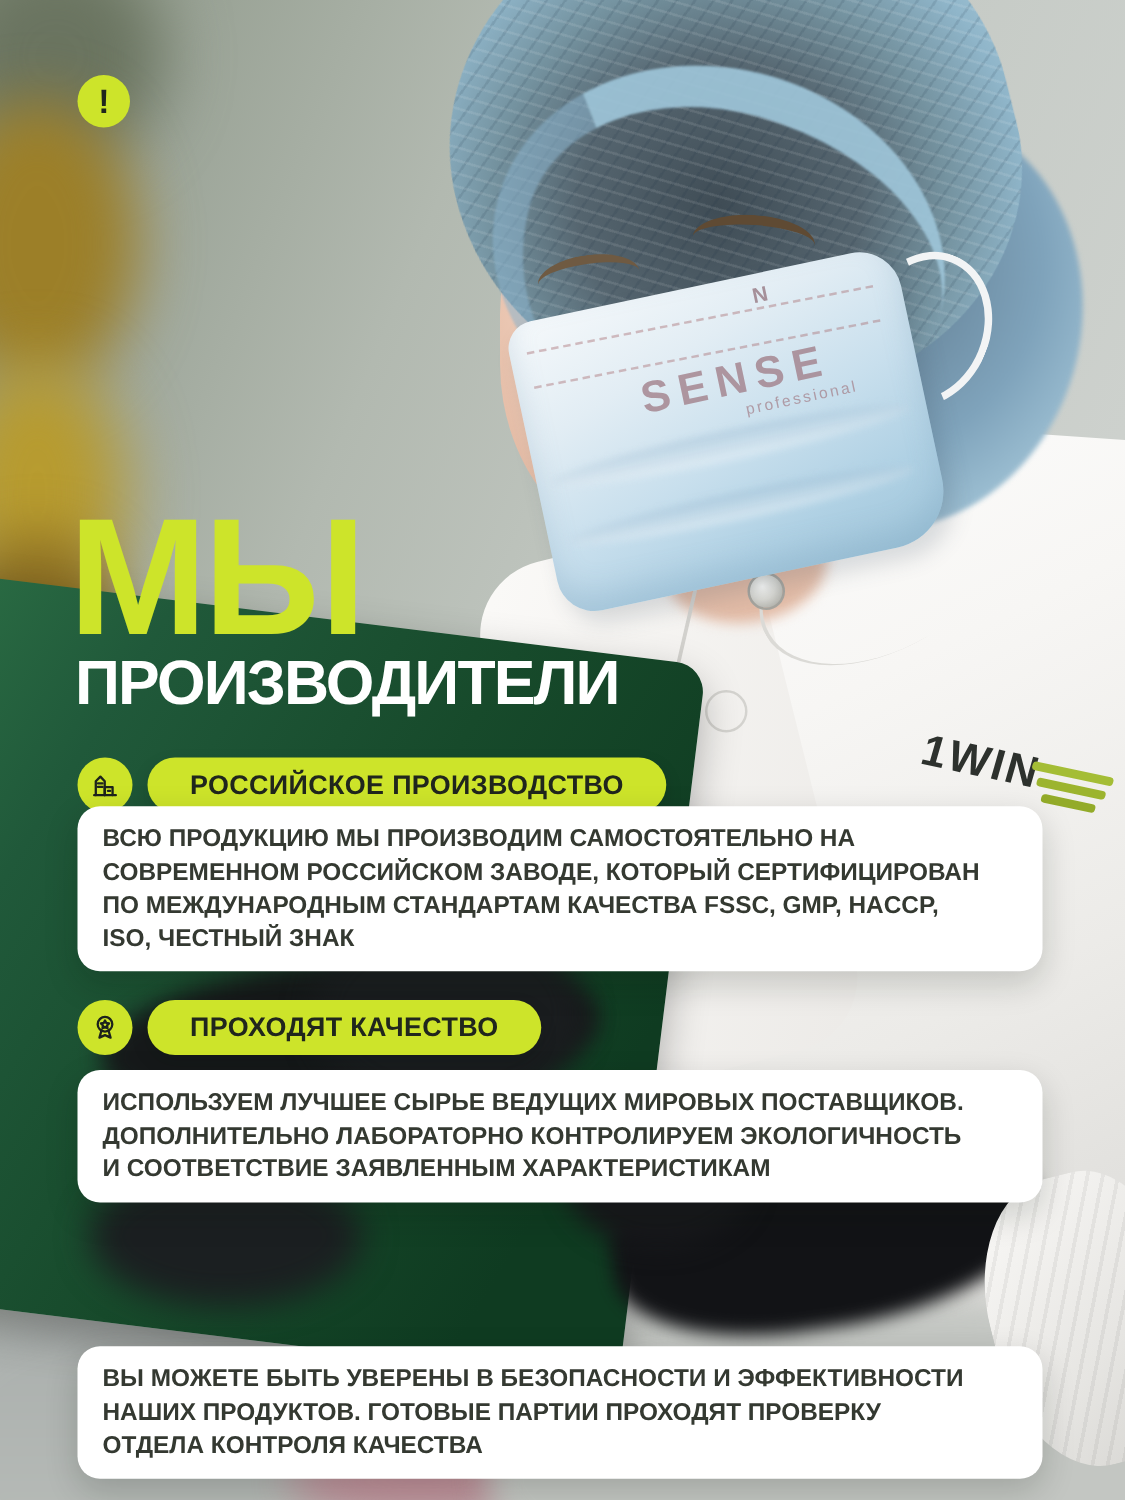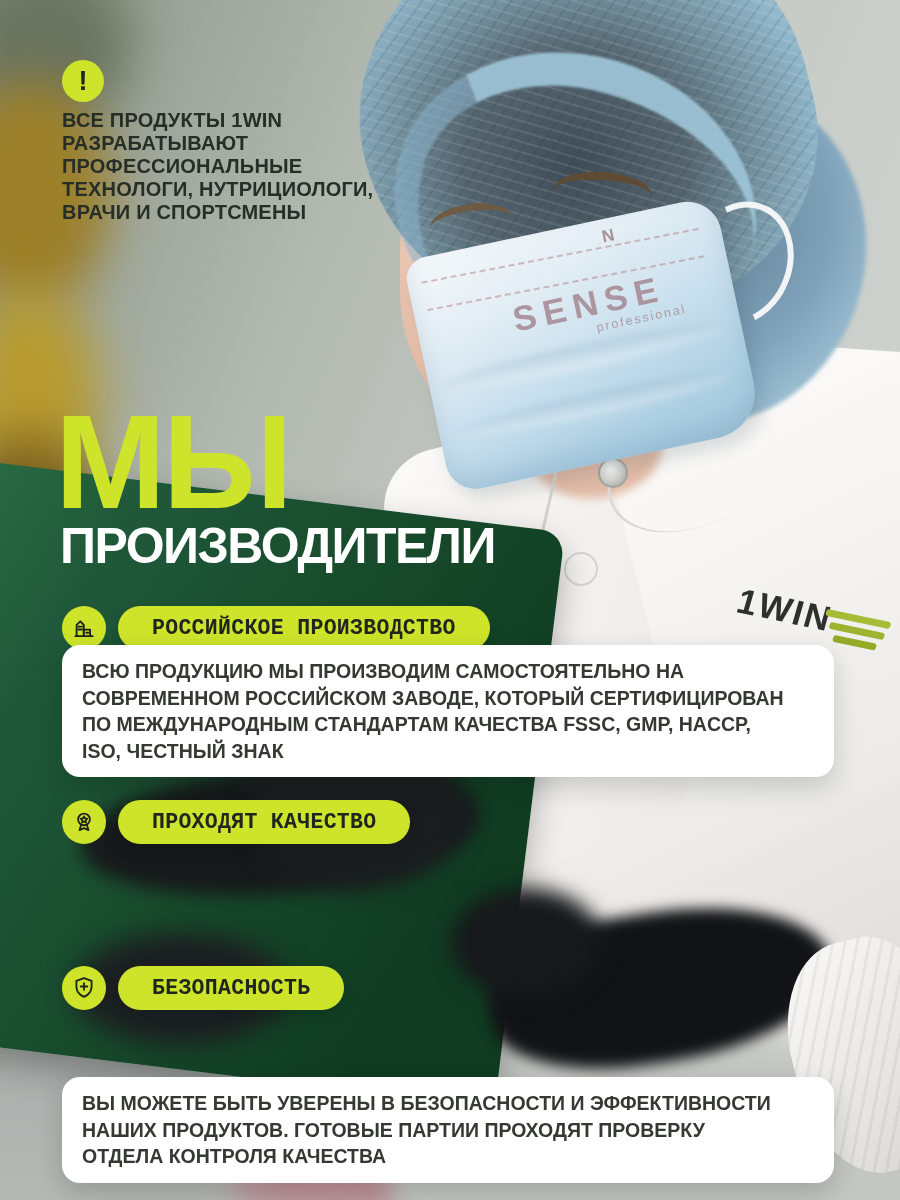--- a/index.html
+++ b/index.html
@@ -109,21 +109,21 @@
   .header-text{left:62px;top:109px;font-size:20px;line-height:23px;font-weight:800;color:#272d27;
     white-space:pre-line;letter-spacing:.2px;}
   .title-my{left:55px;top:396px;font-size:133px;font-weight:800;line-height:1;letter-spacing:-3px;color:var(--lime);}
   .title-sub{left:60px;top:517px;font-size:50px;font-weight:800;letter-spacing:-1.5px;color:#ffffff;}
   .section{position:absolute;left:62px;display:flex;align-items:center;gap:12px;}
   .s1{top:606px}.s2{top:800px}.s3{top:966px}
   .icon-circle{width:44px;height:44px;border-radius:50%;background:var(--lime);
     display:flex;align-items:center;justify-content:center;flex:0 0 auto;}
   .pill{height:44px;border-radius:22px;background:var(--lime);display:flex;align-items:center;
     padding:0 34px;font-size:21.5px;font-weight:800;color:#20261d;letter-spacing:.3px;
-    box-shadow:0 6px 14px rgba(10,20,12,.15);font-family:Liberation Mono, monospace;}
+    box-shadow:0 6px 14px rgba(10,20,12,.15);}
   .card{position:absolute;left:62px;width:772px;box-sizing:border-box;background:#ffffff;border-radius:18px;
     padding:13px 20px;font-size:19.5px;font-weight:700;color:#343931;line-height:26.5px;
     white-space:pre-line;box-shadow:0 10px 26px rgba(10,20,12,.18);}
   .c1{top:645px}.c2{top:856px}.c3{top:1077px}
 </style>
 </head>
 <body>
 
 <div class="canvas">
 
@@ -182,25 +182,20 @@
         <i></i>
         <i></i>
         <i></i>
       </span>
   </div>
 
   <div class="overlay">
 
     <div class="abs alert">!</div>
 
-    <div class="abs header-text">ВСЕ ПРОДУКТЫ 1WIN
-РАЗРАБАТЫВАЮТ
-ПРОФЕССИОНАЛЬНЫЕ
-ТЕХНОЛОГИ, НУТРИЦИОЛОГИ,
-ВРАЧИ И СПОРТСМЕНЫ</div>
 
     <div class="abs title-sub">ПРОИЗВОДИТЕЛИ</div>
     <div class="abs title-my">МЫ</div>
 
     <div class="section s1">
       <div class="icon-circle">
         <svg viewBox="0 0 24 24" width="26" height="26" fill="none" stroke="#1d231c" stroke-width="1.7" stroke-linejoin="round" stroke-linecap="round">
           <path d="M5.2 19.5V9.2L8.6 5.8l3.2 3.4v10.3"></path>
           <path d="M6.8 10.8h3.4M6.8 13.4h3.4"></path>
           <path d="M11.8 19.5v-6h5.8v6"></path>
@@ -222,30 +217,22 @@
         <svg viewBox="0 0 24 24" width="26" height="26" fill="none" stroke="#1d231c" stroke-width="1.7" stroke-linejoin="round" stroke-linecap="round">
           <circle cx="12" cy="9.6" r="5.4"></circle>
           <path d="M12 6.8l.95 1.85 2.05.32-1.48 1.47.33 2.06L12 11.55l-1.85.95.33-2.06L9 8.97l2.05-.32z"></path>
           <path d="M9.4 14.2l-1.5 5.3 4.1-1.9 4.1 1.9-1.5-5.3"></path>
         </svg>
       </div>
       <div class="pill">
         <span>ПРОХОДЯТ КАЧЕСТВО</span>
       </div>
     </div>
-
-    <div class="section s3">
-      <div class="icon-circle">
-        <svg viewBox="0 0 24 24" width="26" height="26" fill="none" stroke="#1d231c" stroke-width="1.7" stroke-linejoin="round" stroke-linecap="round">
-          <path d="M12 2.8l7 2.6v5.2c0 4.9-3.1 7.9-7 9.6-3.9-1.7-7-4.7-7-9.6V5.4z"></path>
-          <path d="M12 7.6v6M9 10.6h6"></path>
-        </svg>
-      </div>
-      <div class="pill">
-        <span>БЕЗОПАСНОСТЬ</span>
-      </div>
-    </div>
+    <div class="card c2">ИСПОЛЬЗУЕМ ЛУЧШЕЕ СЫРЬЕ ВЕДУЩИХ МИРОВЫХ ПОСТАВЩИКОВ.
+ДОПОЛНИТЕЛЬНО ЛАБОРАТОРНО КОНТРОЛИРУЕМ ЭКОЛОГИЧНОСТЬ
+И СООТВЕТСТВИЕ ЗАЯВЛЕННЫМ ХАРАКТЕРИСТИКАМ</div>
+
     <div class="card c3">ВЫ МОЖЕТЕ БЫТЬ УВЕРЕНЫ В БЕЗОПАСНОСТИ И ЭФФЕКТИВНОСТИ
 НАШИХ ПРОДУКТОВ. ГОТОВЫЕ ПАРТИИ ПРОХОДЯТ ПРОВЕРКУ
 ОТДЕЛА КОНТРОЛЯ КАЧЕСТВА</div>
 
   </div>
 </div>
 
 </body></html>

